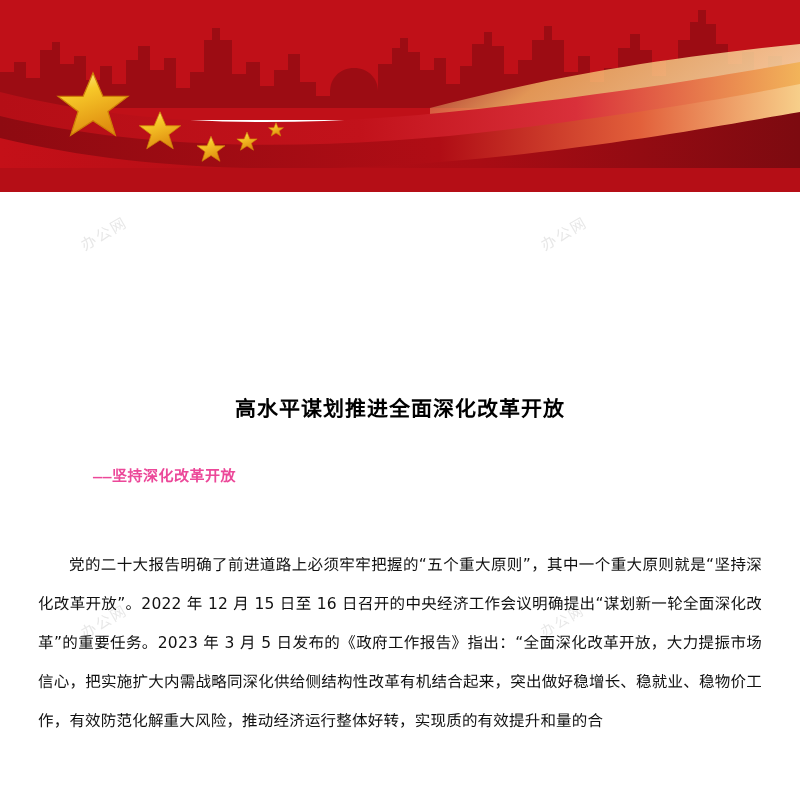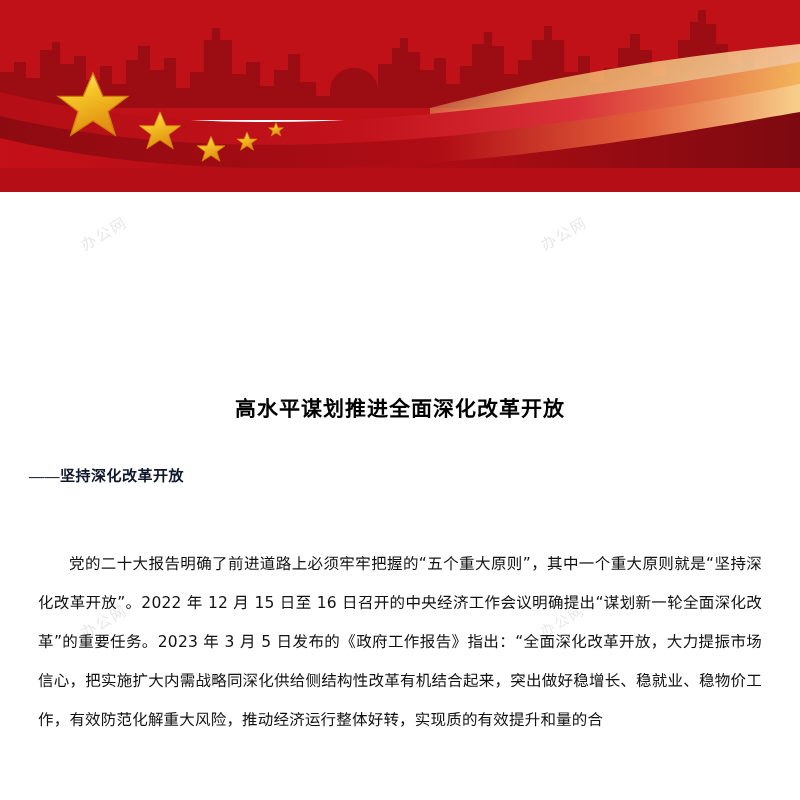--- a/index.html
+++ b/index.html
@@ -51,27 +51,27 @@
     font-family: "DejaVu Sans", "Liberation Sans", sans-serif;
     font-weight: bold;
     font-size: 21px;
     color: #000000;
     letter-spacing: 1px;
     margin: 0;
     padding-top: 200px;
   }
 
   .doc-subtitle {
-    font-family: Liberation Serif, serif;
+    font-family: Liberation Mono, monospace;
     font-weight: bold;
     font-size: 15px;
-    color: #0f172a;
+    color: #ec4899;
     margin: 0;
     padding-top: 42px;
-    padding-left: 29px;
+    padding-left: 93px;
     letter-spacing: 0.5px;
   }
 
   .doc-body {
     margin: 0;
     padding: 0 22px 0 22px;
     padding-top: 44px;
   }
 
   .doc-para {

